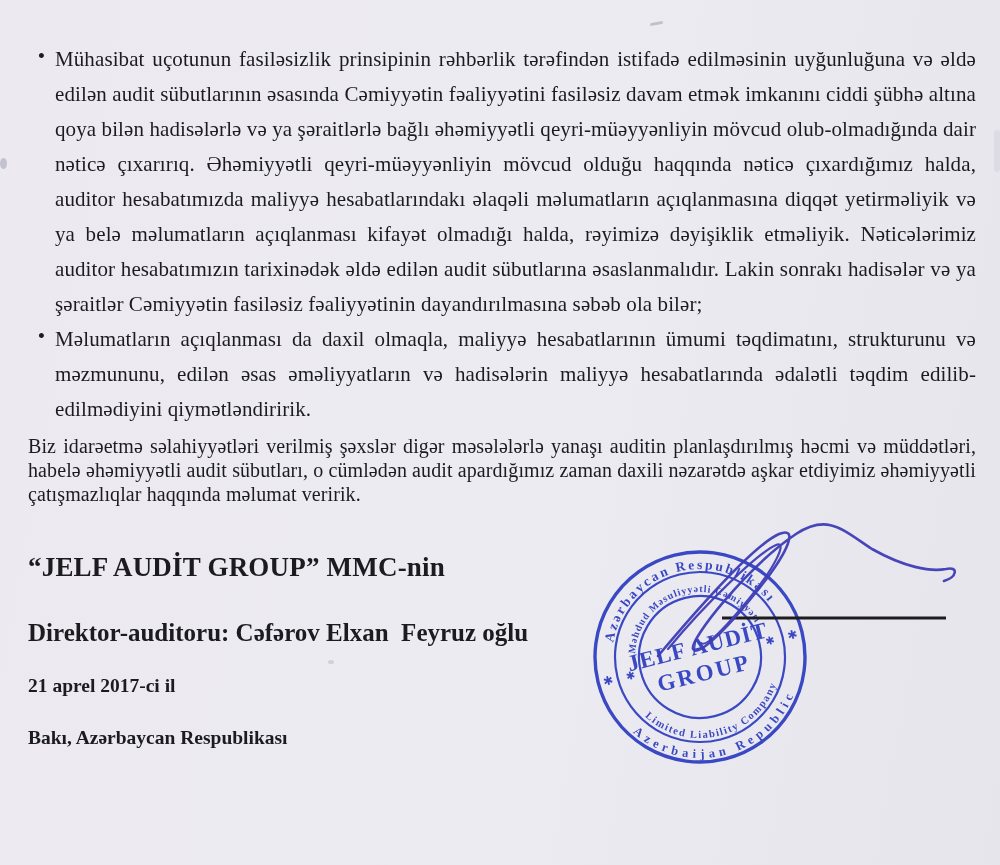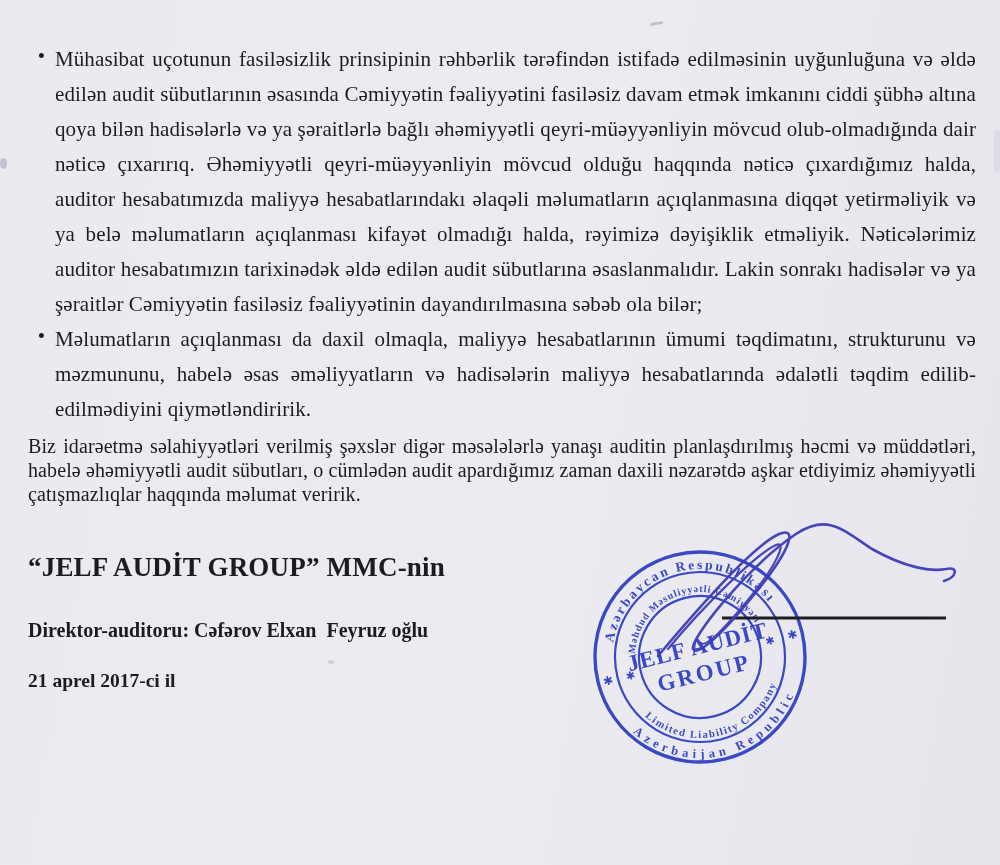--- a/index.html
+++ b/index.html
@@ -43,21 +43,21 @@
     margin-top: 7px;
   }
   .company-line {
     margin-top: 46px;
     font-size: 27px;
     font-weight: bold;
     letter-spacing: 0.2px;
   }
   .director-line {
     margin-top: 36px;
-    font-size: 20px;
+    font-size: 25px;
     font-weight: bold;
     white-space: pre-wrap;
   }
   .date-line {
     margin-top: 28px;
     font-size: 19.5px;
     font-weight: bold;
   }
   .place-line {
     margin-top: 30px;
@@ -82,31 +82,32 @@
 
   <div class="content">
 
     <div class="bullet-item">
       <div class="bullet-marker">•</div>
       <div class="bullet-text">Mühasibat uçotunun fasiləsizlik prinsipinin rəhbərlik tərəfindən istifadə edilməsinin uyğunluğuna və əldə edilən audit sübutlarının əsasında Cəmiyyətin fəaliyyətini fasiləsiz davam etmək imkanını ciddi şübhə altına qoya bilən hadisələrlə və ya şəraitlərlə bağlı əhəmiyyətli qeyri-müəyyənliyin mövcud olub-olmadığında dair nəticə çıxarırıq. Əhəmiyyətli qeyri-müəyyənliyin mövcud olduğu haqqında nəticə çıxardığımız halda, auditor hesabatımızda maliyyə hesabatlarındakı əlaqəli məlumatların açıqlanmasına diqqət yetirməliyik və ya belə məlumatların açıqlanması kifayət olmadığı halda, rəyimizə dəyişiklik etməliyik. Nəticələrimiz auditor hesabatımızın tarixinədək əldə edilən audit sübutlarına əsaslanmalıdır. Lakin sonrakı hadisələr və ya şəraitlər Cəmiyyətin fasiləsiz fəaliyyətinin dayandırılmasına səbəb ola bilər;</div>
     </div>
 
     <div class="bullet-item">
       <div class="bullet-marker">•</div>
-      <div class="bullet-text">Məlumatların açıqlanması da daxil olmaqla, maliyyə hesabatlarının ümumi təqdimatını, strukturunu və məzmununu, habelə əsas əməliyyatların və hadisələrin maliyyə hesabatlarında ədalətli təqdim edilib-edilmədiyini qiymətləndiririk.</div>
+      <div class="bullet-text">Məlumatların açıqlanması da daxil olmaqla, maliyyə hesabatlarının ümumi təqdimatını, strukturunu və məzmununu, edilən əsas əməliyyatların və hadisələrin maliyyə hesabatlarında ədalətli təqdim edilib-edilmədiyini qiymətləndiririk.</div>
     </div>
 
     <div class="closing-paragraph">Biz idarəetmə səlahiyyətləri verilmiş şəxslər digər məsələlərlə yanaşı auditin planlaşdırılmış həcmi və müddətləri, habelə əhəmiyyətli audit sübutları, o cümlədən audit apardığımız zaman daxili nəzarətdə aşkar etdiyimiz əhəmiyyətli çatışmazlıqlar haqqında məlumat veririk.</div>
 
     <div class="company-line">“JELF AUDİT GROUP” MMC-nin</div>
 
     <div class="director-line">Direktor-auditoru: Cəfərov Elxan  Feyruz oğlu</div>
 
     <div class="date-line">21 aprel 2017-ci il</div>
 
+    <div class="place-line">Bakı, Azərbaycan Respublikası</div>
 
   </div>
 
   <svg class="seal-layer" viewBox="560 500 440 290" xmlns="http://www.w3.org/2000/svg">
 
     <g transform="translate(700,657) rotate(-14)" opacity="0.92" fill="none" stroke="#2b3bc0">
       <circle r="105" stroke-width="3.4"></circle>
       <circle r="85" stroke-width="2.2"></circle>
       <circle r="61" stroke-width="2.2"></circle>
 

